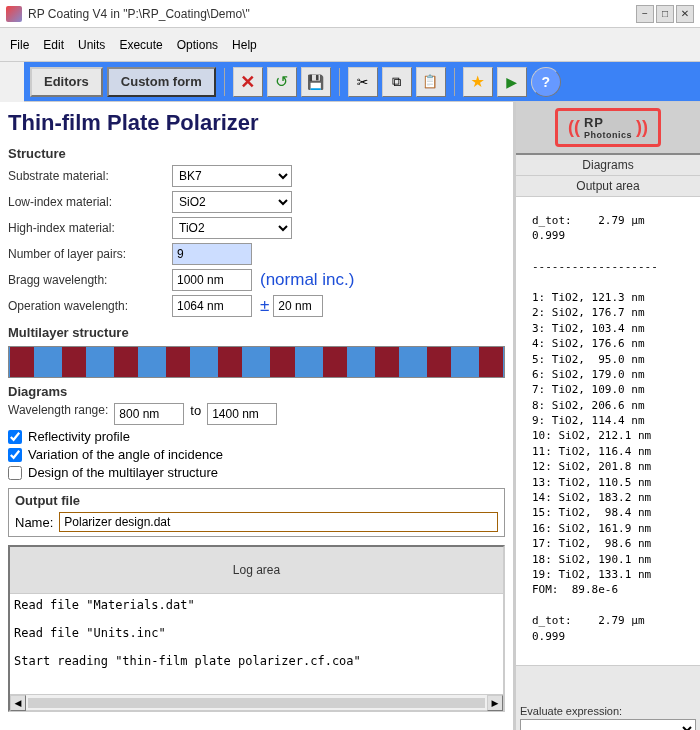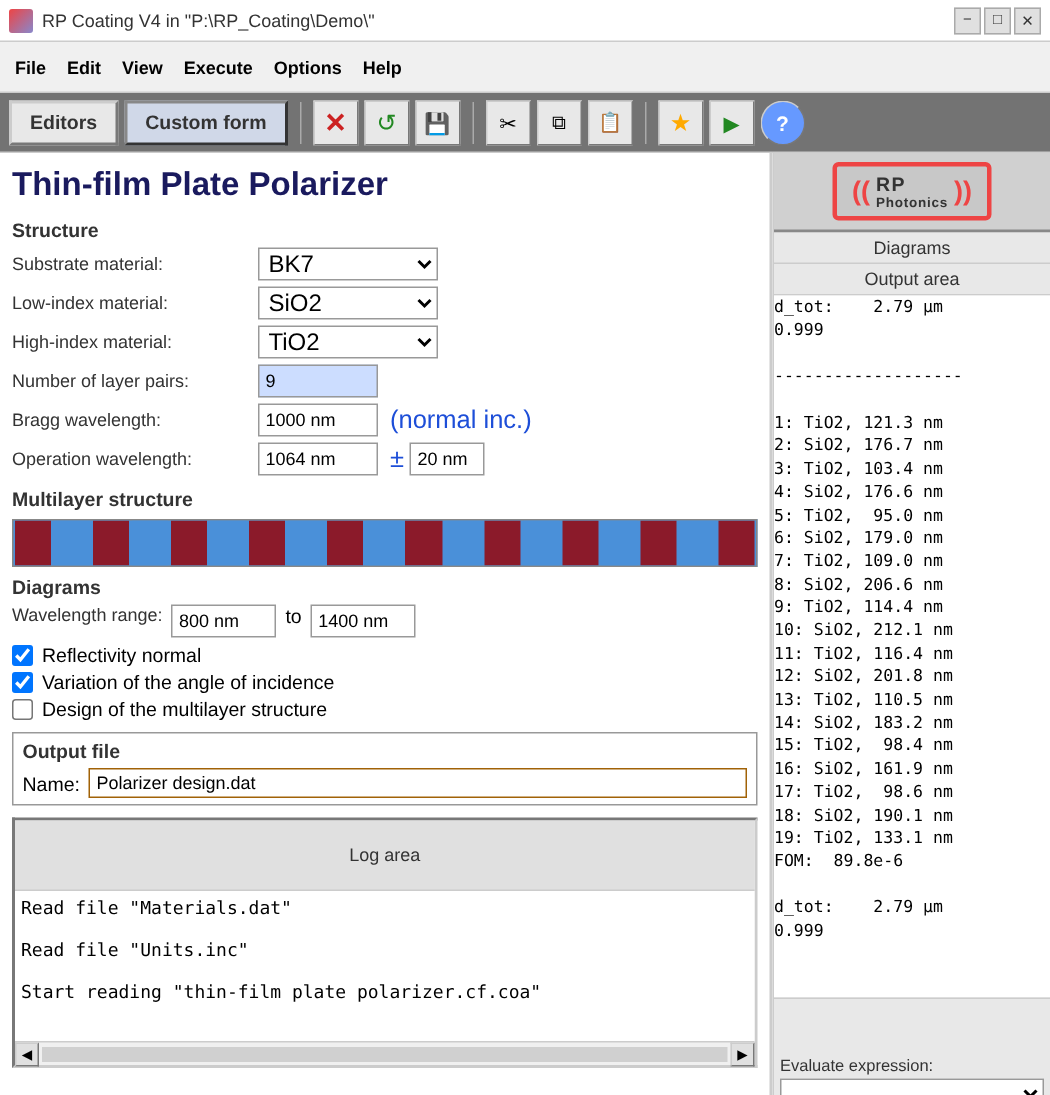--- a/index.html
+++ b/index.html
@@ -54,38 +54,38 @@
 
     
     .menu-bar {
       background: #f0f0f0;
       border-bottom: 1px solid #ccc;
       display: flex;
       align-items: center;
       padding: 2px 4px;
       height: 34px;
       gap: 2px;
-      font-weight: bold;
     }
     .menu-item {
       padding: 1px 6px;
       cursor: pointer;
       font-size: 12px;
       color: #000;
     }
 
     
     .toolbar {
-      background: #737373;
+      background: #3b82f6;
       border-bottom: 1px solid #ccc;
       display: flex;
       align-items: center;
       padding: 3px 6px;
       height: 40px;
       gap: 4px;
+      margin-left: 24px;
     }
     .tab-btn {
       height: 30px;
       padding: 0 12px;
       border: 2px outset #ccc;
       background: #e8e8e8;
       cursor: pointer;
       font-size: 13px;
       font-weight: bold;
       color: #333;
@@ -159,21 +159,21 @@
       background: #fff;
       padding: 1px 4px;
       font-size: 12px;
       color: #000;
     }
     .form-select {
       width: 120px;
       height: 22px;
       border: 1px solid #999;
       background: #fff;
-      font-size: 16px;
+      font-size: 12px;
       color: #000;
       padding: 0 2px;
     }
     .form-note {
       font-size: 17px;
       color: #1d4ed8;
       margin-left: 4px;
     }
 
     
@@ -327,21 +327,21 @@
       font-size: 12px;
       color: #333;
       border-bottom: 1px solid #ccc;
       background: #e8e8e8;
     }
 
     .right-output-content {
       flex: 1;
       overflow-y: auto;
       background: #fff;
-      padding: 0;
+      padding: 16px;
       font-size: 11px;
       font-family: monospace;
       line-height: 1.4;
     }
 
     .right-evaluate {
       border-top: 1px solid #ccc;
       background: #e8e8e8;
       padding: 3px 4px;
     }
@@ -370,21 +370,21 @@
   <div class="title-bar-controls">
     <div class="title-btn">−</div>
     <div class="title-btn">□</div>
     <div class="title-btn">✕</div>
   </div>
 </div>
 
 <div class="menu-bar">
   <span class="menu-item">File</span>
   <span class="menu-item">Edit</span>
-  <span class="menu-item">View</span>
+  <span class="menu-item">Units</span>
   <span class="menu-item">Execute</span>
   <span class="menu-item">Options</span>
   <span class="menu-item">Help</span>
 </div>
 
 <div class="toolbar">
   <button class="tab-btn">Editors</button>
   <button class="tab-btn active">Custom form</button>
   <div class="toolbar-sep"></div>
   <div class="toolbar-btn" style="color:#cc2222; font-weight:bold; font-size:18px;">✕</div>
@@ -474,21 +474,21 @@
     <div class="diagrams-section">
       <div class="section-label">Diagrams</div>
       <div class="wavelength-row">
         <span class="form-label" style="width:auto;">Wavelength range:</span>
         <input class="form-input" type="text" style="width: 70px;" value="800 nm">
         <span>to</span>
         <input class="form-input" type="text" style="width: 70px;" value="1400 nm">
       </div>
       <div class="checkbox-row">
         <input type="checkbox" checked="" style="">
-        <span>Reflectivity normal</span>
+        <span>Reflectivity profile</span>
       </div>
       <div class="checkbox-row">
         <input type="checkbox" checked="" style="">
         <span>Variation of the angle of incidence</span>
       </div>
       <div class="checkbox-row">
         <input type="checkbox" style="">
         <span>Design of the multilayer structure</span>
       </div>
     </div>

